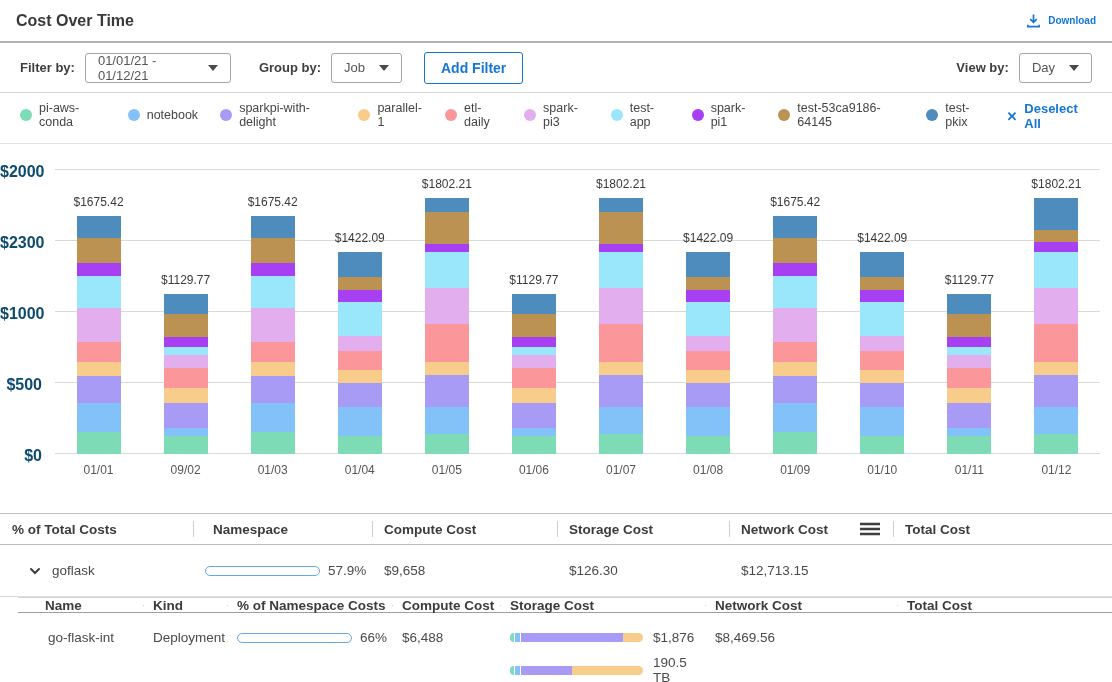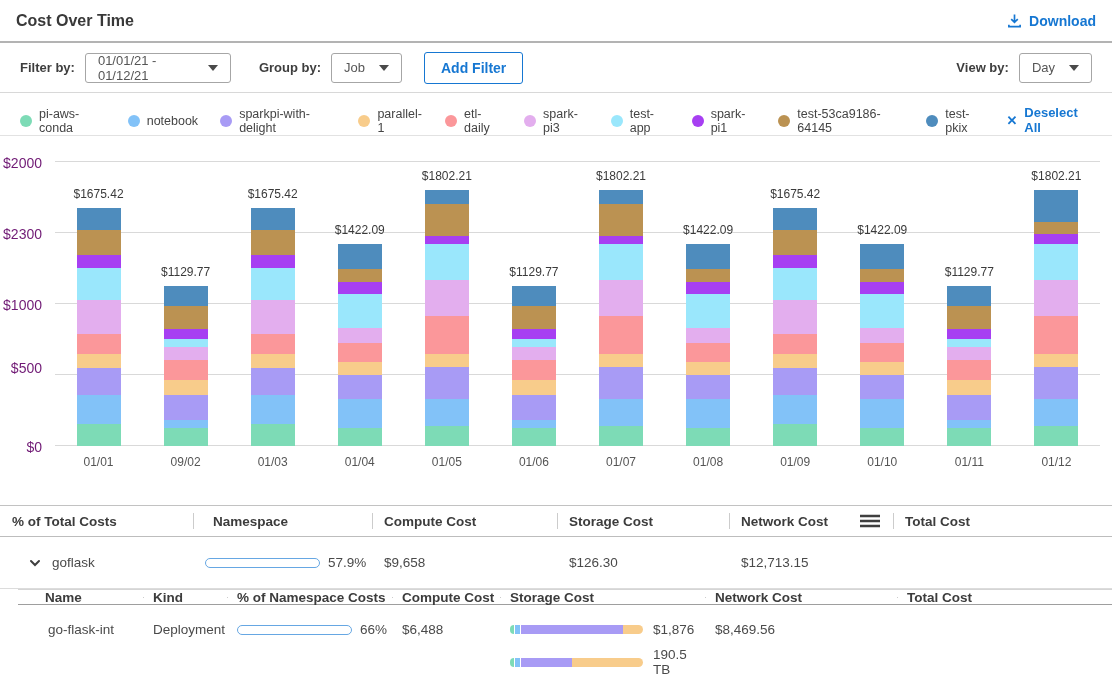--- a/index.html
+++ b/index.html
@@ -4,54 +4,54 @@
 <style>
   * { box-sizing: border-box; margin: 0; padding: 0; }
   html,body { width:1112px; height:682px; overflow:hidden; background:#fff;
     font-family:"Liberation Sans", sans-serif; color:#3c3c3c; }
 
   
   .app-header { display:flex; align-items:center; justify-content:space-between;
     height:43px; padding:0 16px; border-bottom:2px solid #b3b3b3; }
   .app-title { font-size:16px; font-weight:bold; color:#393939; }
   .download-btn { display:flex; align-items:center; gap:7px; color:#1677d2;
-    font-weight:bold; font-size:14px; cursor:pointer; }
+    font-weight:bold; font-size:10px; cursor:pointer; }
 
   
   .filter-bar { display:flex; align-items:center; height:50px; padding:0 20px;
     border-bottom:1px solid #d8d8d8; }
   .ctl-label { font-weight:bold; font-size:13px; color:#3e3e3e; margin-right:10px; }
   .select-box { display:flex; align-items:center; justify-content:space-between;
     border:1px solid #a6a6a6; border-radius:3px; height:30px; padding:0 12px;
     font-size:13px; color:#555; background:#fff; cursor:pointer; gap:14px; }
   .select-box.date { width:146px; margin-right:28px; }
   .select-box.small { margin-right:22px; }
   .caret { width:0; height:0; border-left:5px solid transparent;
     border-right:5px solid transparent; border-top:6px solid #4a4a4a; }
   .add-filter-btn { border:1px solid #1677d2; color:#1677d2; font-weight:bold;
     font-size:14px; height:32px; padding:0 16px; border-radius:3px; background:#fff;
     cursor:pointer; font-family:inherit; }
   .spacer { flex:1; }
 
   
-  .legend-bar { display:flex; align-items:flex-end; height:43px; padding:0 20px;
-    border-bottom:1px solid #e2e2e2; font-size:12.5px; color:#454545; }
+  .legend-bar { display:flex; align-items:flex-start; height:43px; padding:0 20px;
+    border-bottom:1px solid #e2e2e2; font-size:12.5px; color:#454545;margin-top:8px; }
   .legend-items { display:flex; align-items:center; gap:22px; }
   .legend-item { display:flex; align-items:center; gap:7px; cursor:pointer; }
   .legend-dot { width:12px; height:12px; border-radius:50%; flex:none; }
   .deselect-all { display:flex; align-items:center; gap:7px; color:#1677d2;
     font-weight:bold; font-size:13px; margin-left:20px; cursor:pointer; }
   .x-glyph { font-size:13px; font-weight:bold; }
 
   
   .chart-wrap { position:relative; height:347px; }
   .plot { position:absolute; left:55px; right:12px; top:26px; height:284px; }
   .gridline { position:absolute; left:0; right:0; height:1px; background:#d9d9d9; }
-  .ytick { position:absolute; left:0; width:42px; text-align:right; font-size:14px;
-    color:#701a75; }
+  .ytick { position:absolute; left:0; width:42px; text-align:right; font-size:16px;
+    color:#0c4a6e;font-weight:bold; }
   .bars-row { position:absolute; left:0; right:0; top:0; bottom:0; display:flex; }
   .bar-slot { flex:1; position:relative; }
   .bar-stack { position:absolute; bottom:0; left:50%; transform:translateX(-50%);
     width:44px; display:flex; flex-direction:column-reverse; }
   .bar-seg { width:100%; }
   .bar-total { position:absolute; left:50%; transform:translateX(-50%);
     font-size:12px; color:#3a3a3a; white-space:nowrap; }
   .xtick { position:absolute; top:calc(100% + 9px); left:50%;
     transform:translateX(-50%); font-size:12px; color:#555; white-space:nowrap; }
 
@@ -378,21 +378,21 @@
             <div class="bar-seg" style="height: 10.224px; background: rgb(167, 63, 242);"></div>
             <div class="bar-seg" style="height: 12.07px; background: rgb(187, 146, 82);"></div>
             <div class="bar-seg" style="height: 31.9798px; background: rgb(78, 140, 189);"></div>
           </div>
           <div class="bar-total" style="bottom: 262.914px;">$1802.21</div>
           <div class="xtick">01/12</div>
         </div>
       </div>
   </div>
 <div class="ytick" style="top: 303px;">$0</div>
-    <div class="ytick" style="top: 224px;">$500</div>
+    <div class="ytick" style="top: 232px;">$500</div>
     <div class="ytick" style="top: 161px;">$1000</div>
     <div class="ytick" style="top: 90px;">$2300</div>
     <div class="ytick" style="top: 19px;">$2000</div>
   </div>
 
 <div class="cost-table">
   <div class="t-grid t-head">
     <div class="hcell">% of Total Costs</div>
     <div class="hcell first">Namespace</div>
     <div class="hcell">Compute Cost</div>

